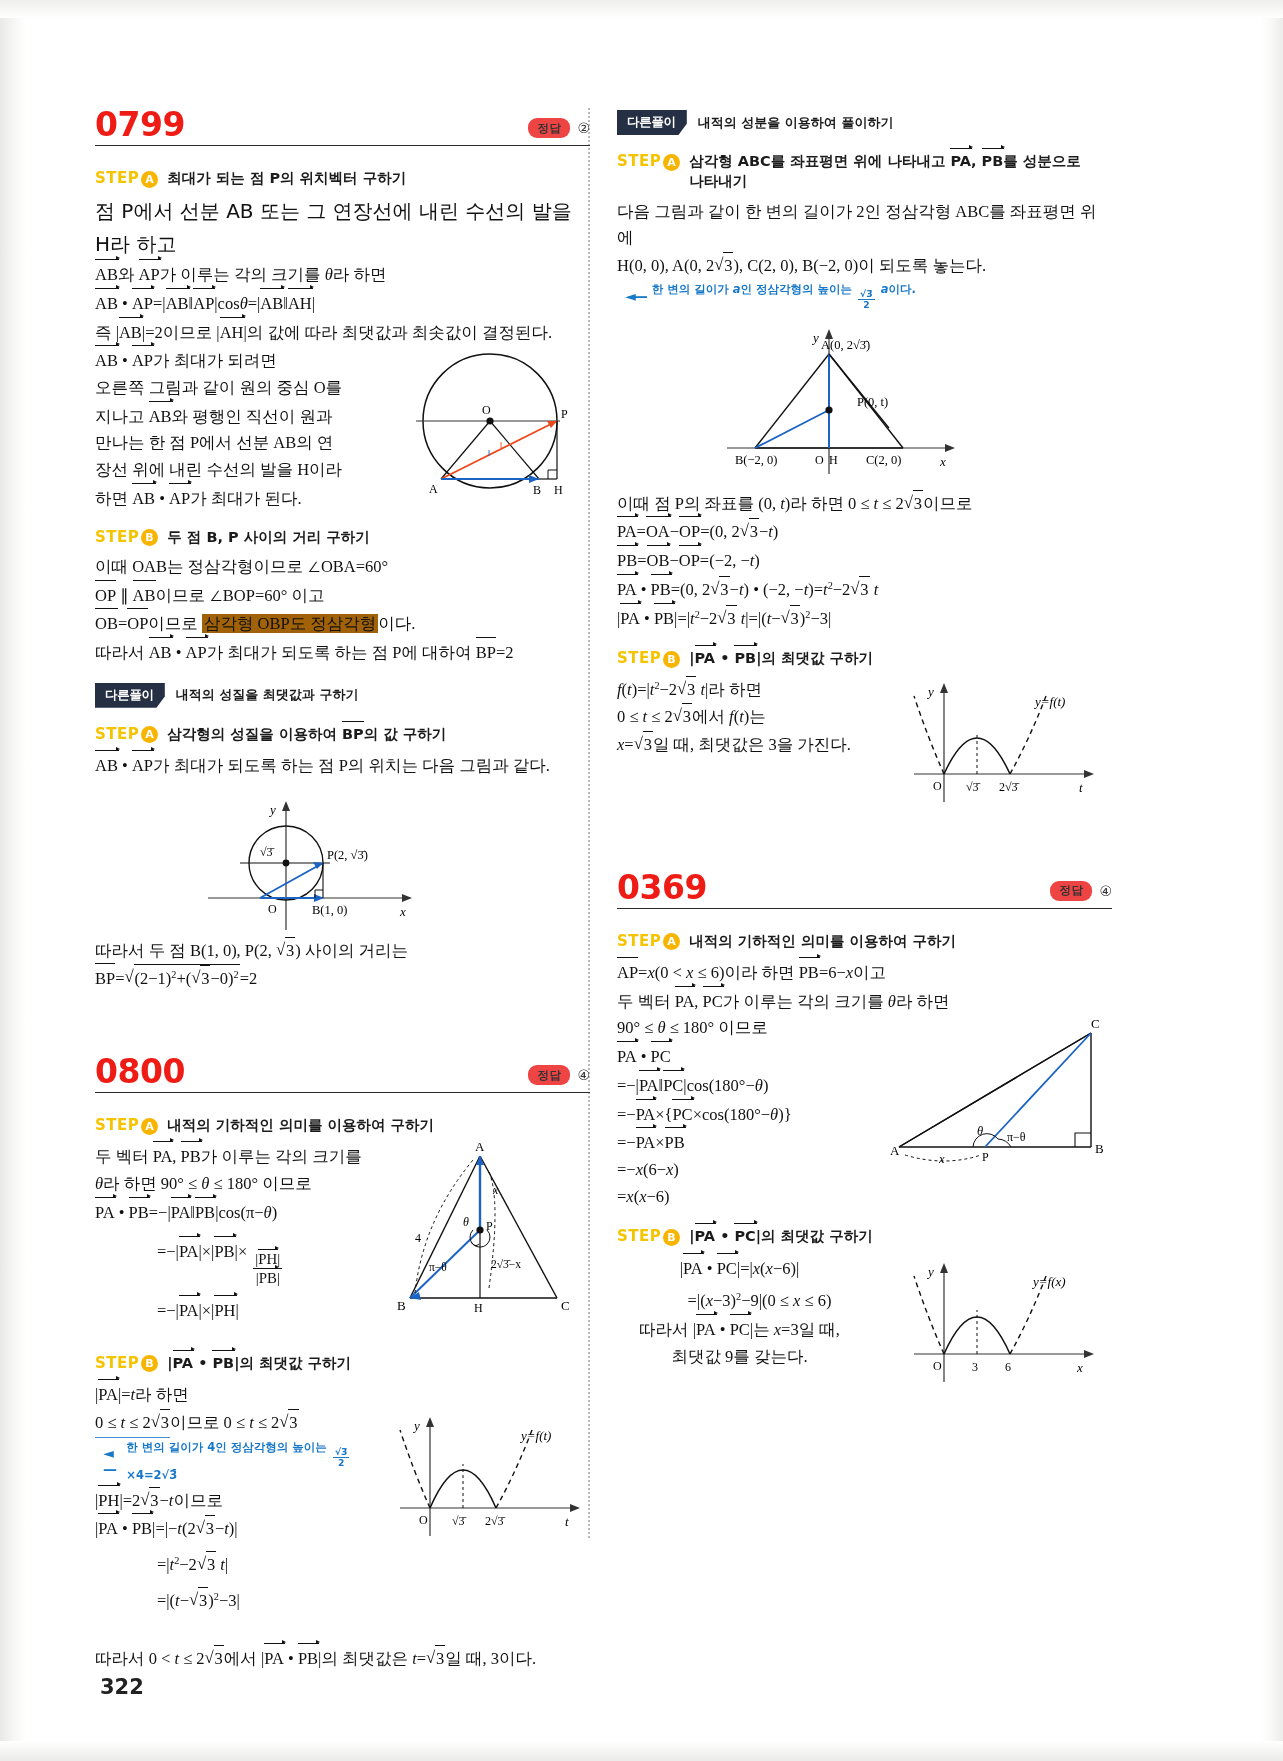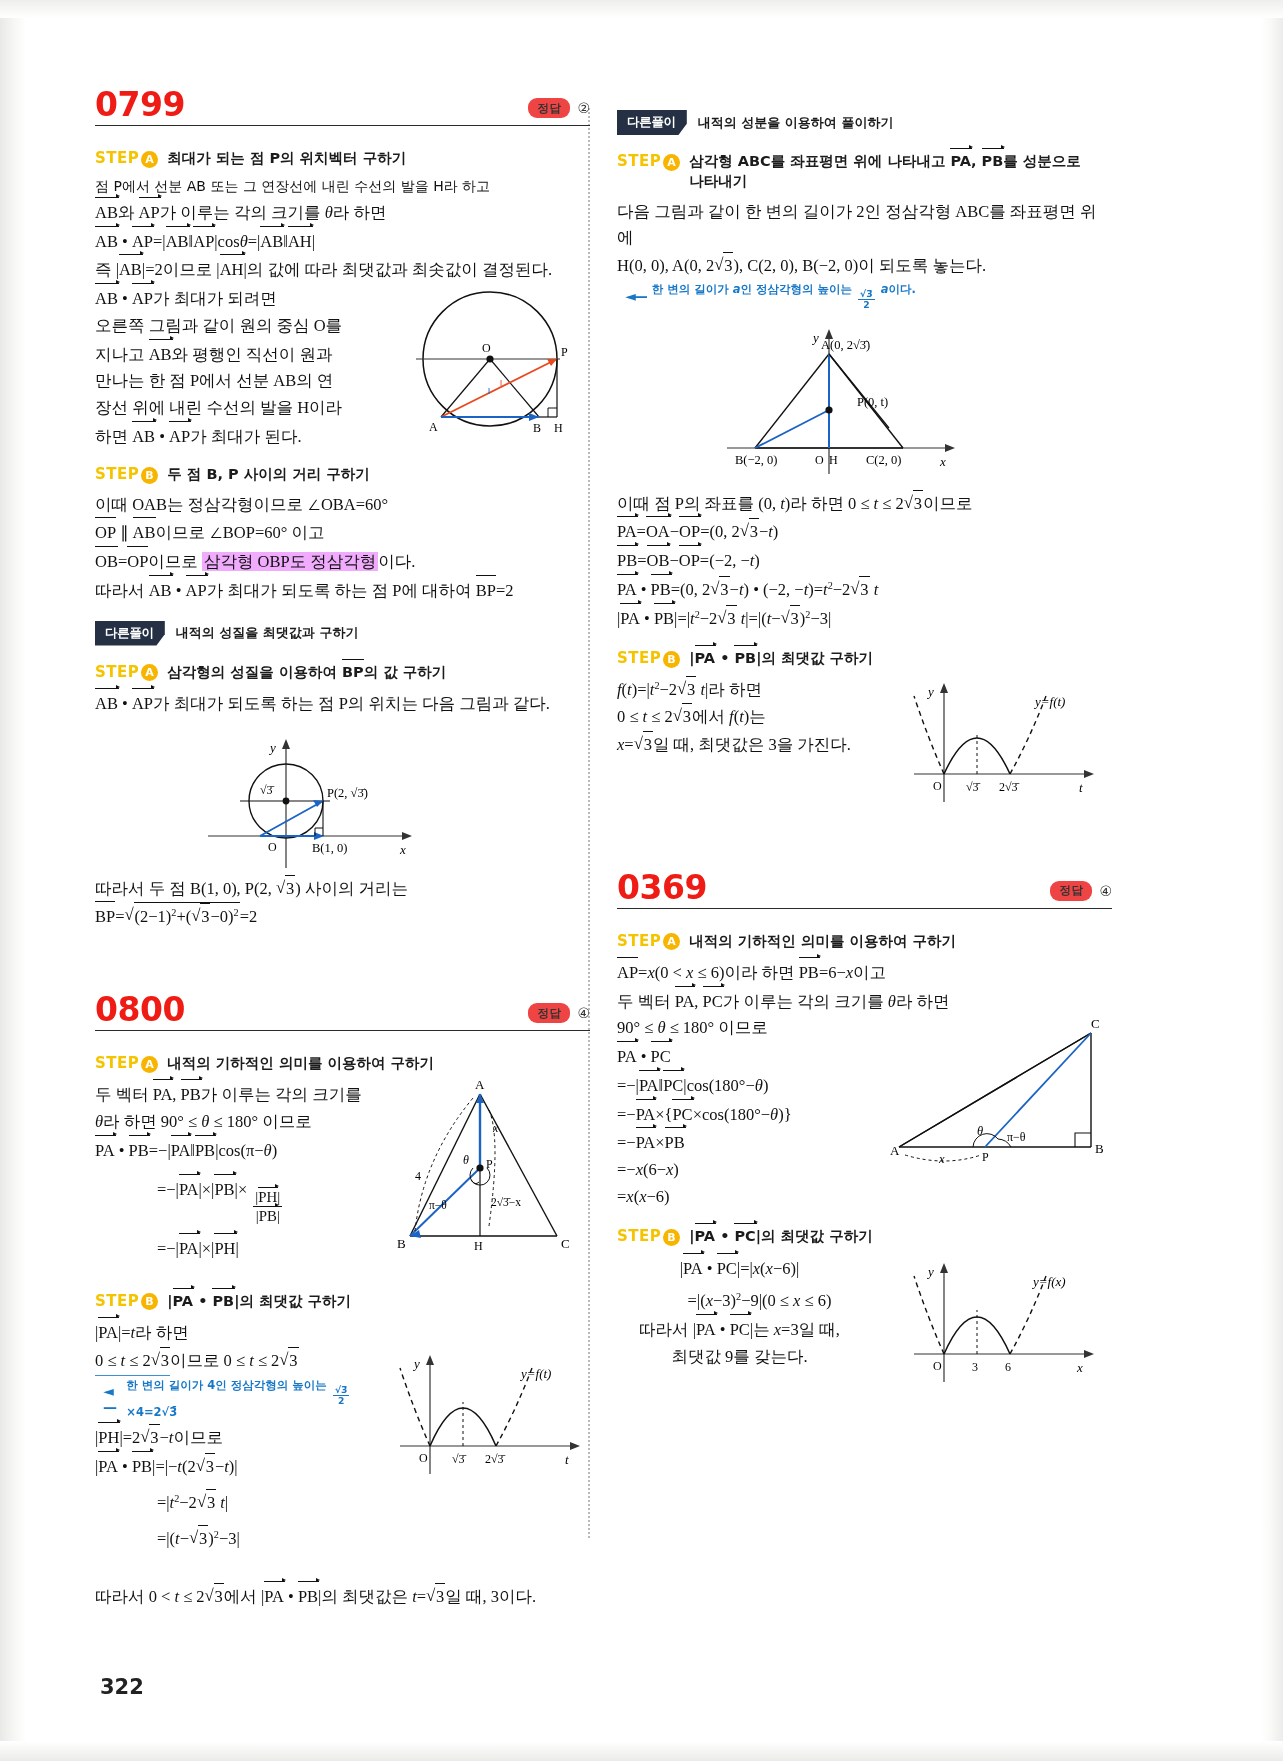--- a/index.html
+++ b/index.html
@@ -76,24 +76,24 @@
     background:#253045;color:#fff;
     font-family:"DejaVu Sans",sans-serif;font-weight:bold;font-size:12.5px;
     padding:4px 11px 4px 10px;
     clip-path:polygon(0 0,100% 0,100% 55%,88% 100%,0 100%);
     letter-spacing:-0.3px;
   }
   .alt-txt{font-family:"DejaVu Sans",sans-serif;font-weight:bold;font-size:13px;color:#1b1b1b;}
 
   
   .ln{font-size:16.5px;line-height:1.62;color:#111;margin:0;}
-  .ln.kr{font-family:"DejaVu Sans",sans-serif;font-size:14px;font-weight:500;}
+  .ln.kr{font-family:"DejaVu Sans",sans-serif;font-size:20px;font-weight:500;}
   .ind1{padding-left:40px;}
   .ind2{padding-left:62px;}
-  .hl{background:#f0abfc;padding:0 2px;margin-top:29px;}
+  .hl{background:#a16207;padding:0 2px;margin-top:29px;}
   .note{
     display:flex;align-items:center;gap:6px;
     color:#1878c8;font-family:"DejaVu Sans",sans-serif;
     font-size:11.5px;font-weight:bold;margin:2px 0 4px 8px;
   }
   .note .arrow{font-size:14px;letter-spacing:-2px;}
   .ulblue{border-bottom:1.6px solid #3f8fd6;display:inline-block;}
 
   
   .vec{position:relative;display:inline-block;white-space:nowrap;padding-top:2px;}
@@ -128,21 +128,21 @@
 </head>
 <body>
 
 <div class="page">
   <div class="edge-l"></div>
   <div class="edge-r"></div>
   <div class="edge-t"></div>
   <div class="edge-b"></div>
   <div class="divider"></div>
 
-  <div class="col col-left" style="top:88px;">
+  <div class="col col-left" style="top:108px;">
 
     <div class="qhead">
       <div class="qnum">0799</div>
       <div class="ansbadge">
         <span class="pill">정답</span>
         <span class="circnum">②</span>
       </div>
       <div class="qrule"></div>
     </div>
 

